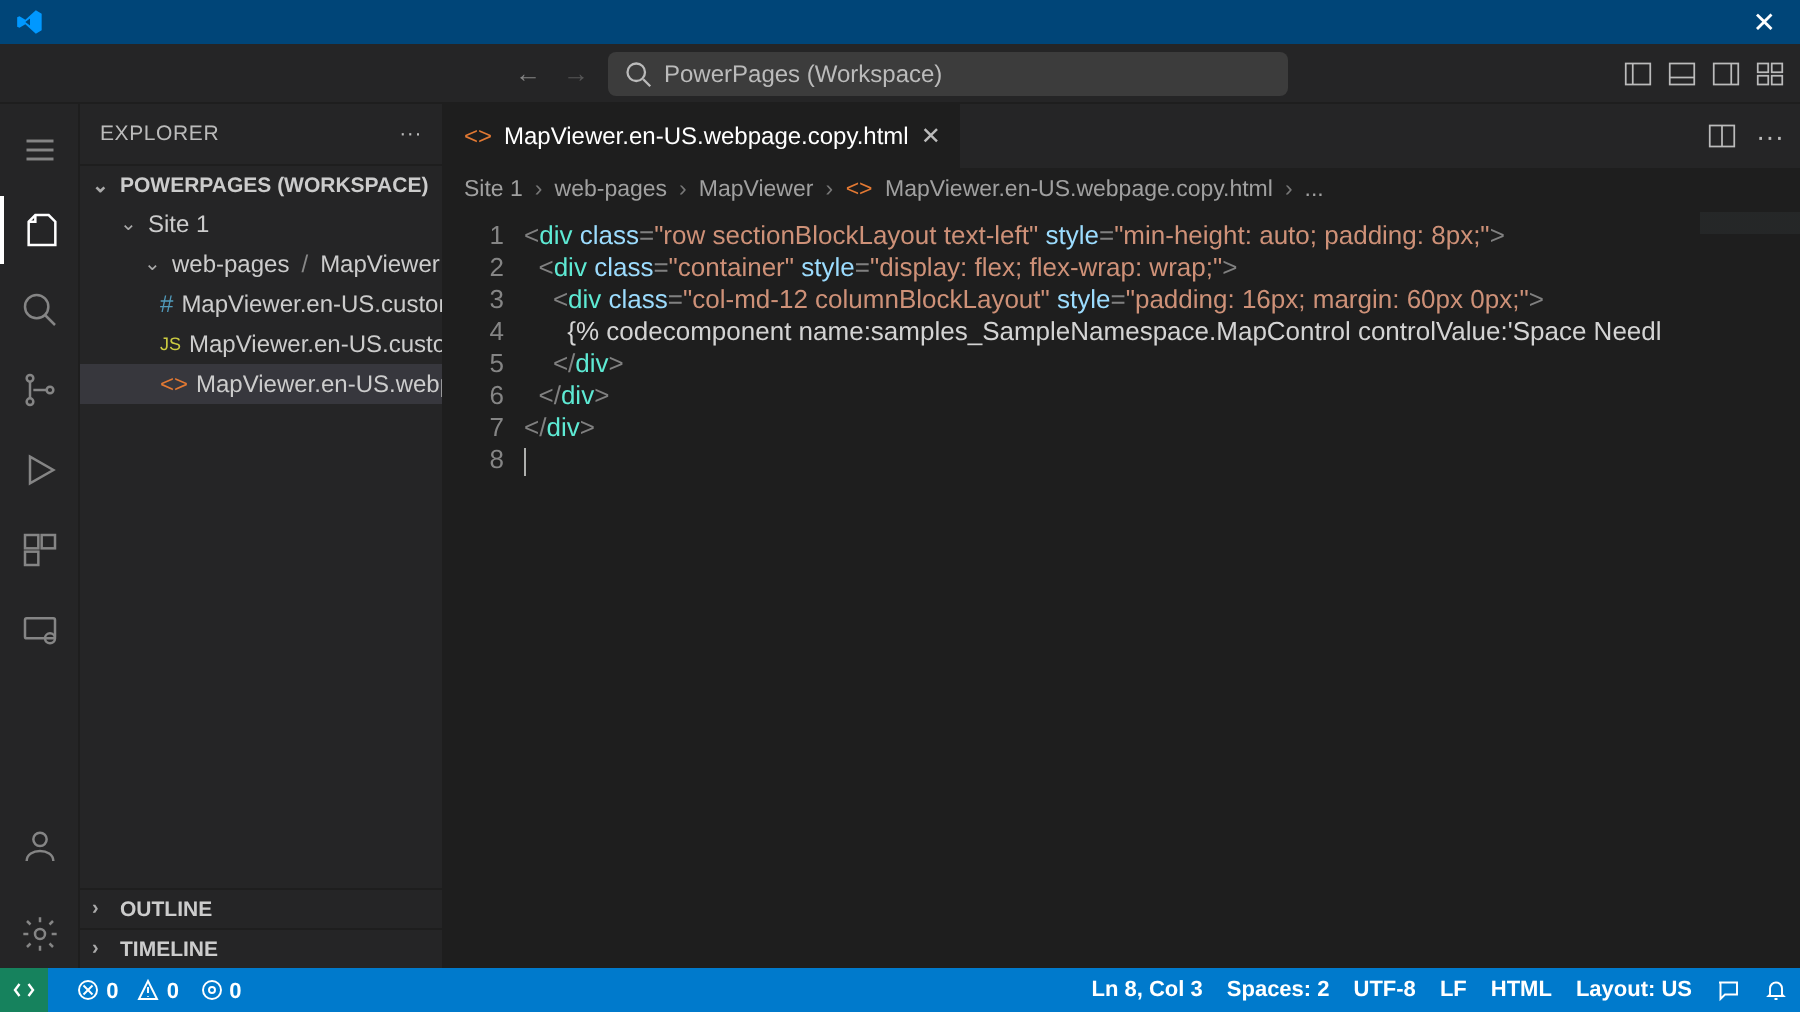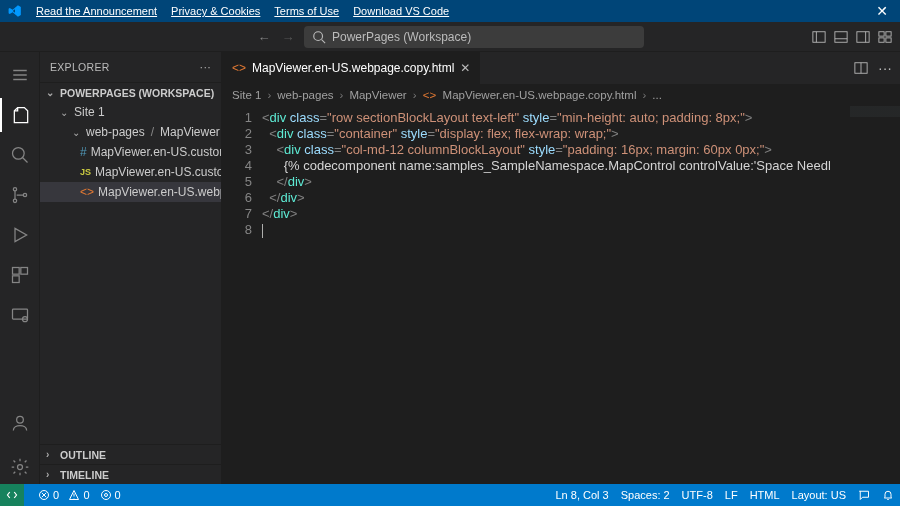--- a/index.html
+++ b/index.html
@@ -35,21 +35,21 @@
   .section-hdr { height: 20px; display: flex; align-items: center; padding: 0 6px; gap: 4px; background: #252526; color:#ccc; font-size:10.5px; font-weight:600; border-top:1px solid #1e1e1e; }
   .treebody { flex:1; overflow:hidden; }
   .tree-row { height:20px; display:flex; align-items:center; gap:4px; padding-left:8px; font-size:12px; color:#ccc; white-space:nowrap; overflow:hidden; text-overflow:ellipsis; cursor:pointer; }
   .tree-row.indent1 { padding-left:20px; }
   .tree-row.indent2 { padding-left:32px; }
   .tree-row.indent3 { padding-left:40px; }
   .tree-row.selected { background:#37373d; }
   .chev { font-size:10px; color:#aaa; width:10px; display:inline-block; }
   .ficon { width:14px; text-align:center; }
   .ficon.css { color:#519aba; }
-  .ficon.js  { color:#cbcb41; font-size:9px; font-weight:700; }
+  .ficon.js  { color:#cbcb41; font-size:9px; font-weight:400; }
   .ficon.html{ color:#e37933; }
 
   
   .editor { flex:1; display:flex; flex-direction:column; background:#1e1e1e; position:relative; }
   .tabs { height:32px; background:#252526; display:flex; align-items:stretch; }
   .tab { display:flex; align-items:center; gap:6px; padding:0 10px; background:#1e1e1e; color:#fff; font-size:12px; border-right:1px solid #252526; }
   .tab .close { color:#bbb; cursor:pointer; }
   .tab-actions { margin-left:auto; display:flex; align-items:center; padding:0 8px; gap:10px; color:#bbb; font-size:14px; }
   .crumbs { height:22px; display:flex; align-items:center; padding:0 10px; gap:6px; color:#a0a0a0; font-size:11.5px; background:#1e1e1e; }
   .crumbs .sep { color:#777; }
@@ -57,39 +57,33 @@
   .gutter { width:40px; text-align:right; color:#858585; padding:4px 10px 0 0; user-select:none; }
   .code { flex:1; padding-top:4px; white-space:pre; color:#d4d4d4; overflow:hidden; }
   .code .t  { color:#5eead4; }
   .code .a  { color:#9cdcfe; }
   .code .s  { color:#ce9178; }
   .code .p  { color:#808080; }
   .cursor { display:inline-block; width:1px; height:14px; background:#aeafad; vertical-align:middle; }
   .minimap { position:absolute; right:0; top:54px; width:50px; height:110px; background:linear-gradient(#2a2d2e 0 10%, #1e1e1e 10% 100%); opacity:.6; }
 
   
-  .statusbar { height:22px; background:#007acc; color:#fff; display:flex; align-items:center; font-size:11px; padding:0 6px; gap:10px; }
+  .statusbar { height:22px; background:#007acc; color:#fff; display:flex; align-items:center; font-size:11px; padding:0 6px; gap:10px;font-weight:bold; }
   .statusbar .remote { background:#16825d; height:22px; display:flex; align-items:center; padding:0 6px; margin:-0px 4px 0 -6px; }
   .statusbar .right { margin-left:auto; display:flex; gap:12px; align-items:flex-end; }
   .sicon { width:12px; height:12px; }
 </style>
 </head>
 <body>
 
 <div class="banner">
   <span class="vsicon">
     <svg viewBox="0 0 24 24" fill="#0098ff">
         <path d="M17 2l5 3v14l-5 3-9-8-5 3-2-1V8l2-1 5 3 9-8zM8 12l4 3V9l-4 3z"></path>
       </svg>
-  </span>
-  <span class="links">
-    <span>Read the Announcement</span>
-    <span>Privacy &amp; Cookies</span>
-    <span>Terms of Use</span>
-    <span>Download VS Code</span>
   </span>
   <span class="spacer"></span>
   <span class="close">✕</span>
 </div>
 
 <div class="navrow">
   <span class="arrow">←</span>
   <span class="arrow" style="opacity:.5">→</span>
   <div class="search">
     <svg class="layicon" viewBox="0 0 16 16" stroke="#bbb" fill="none" stroke-width="1.3">

